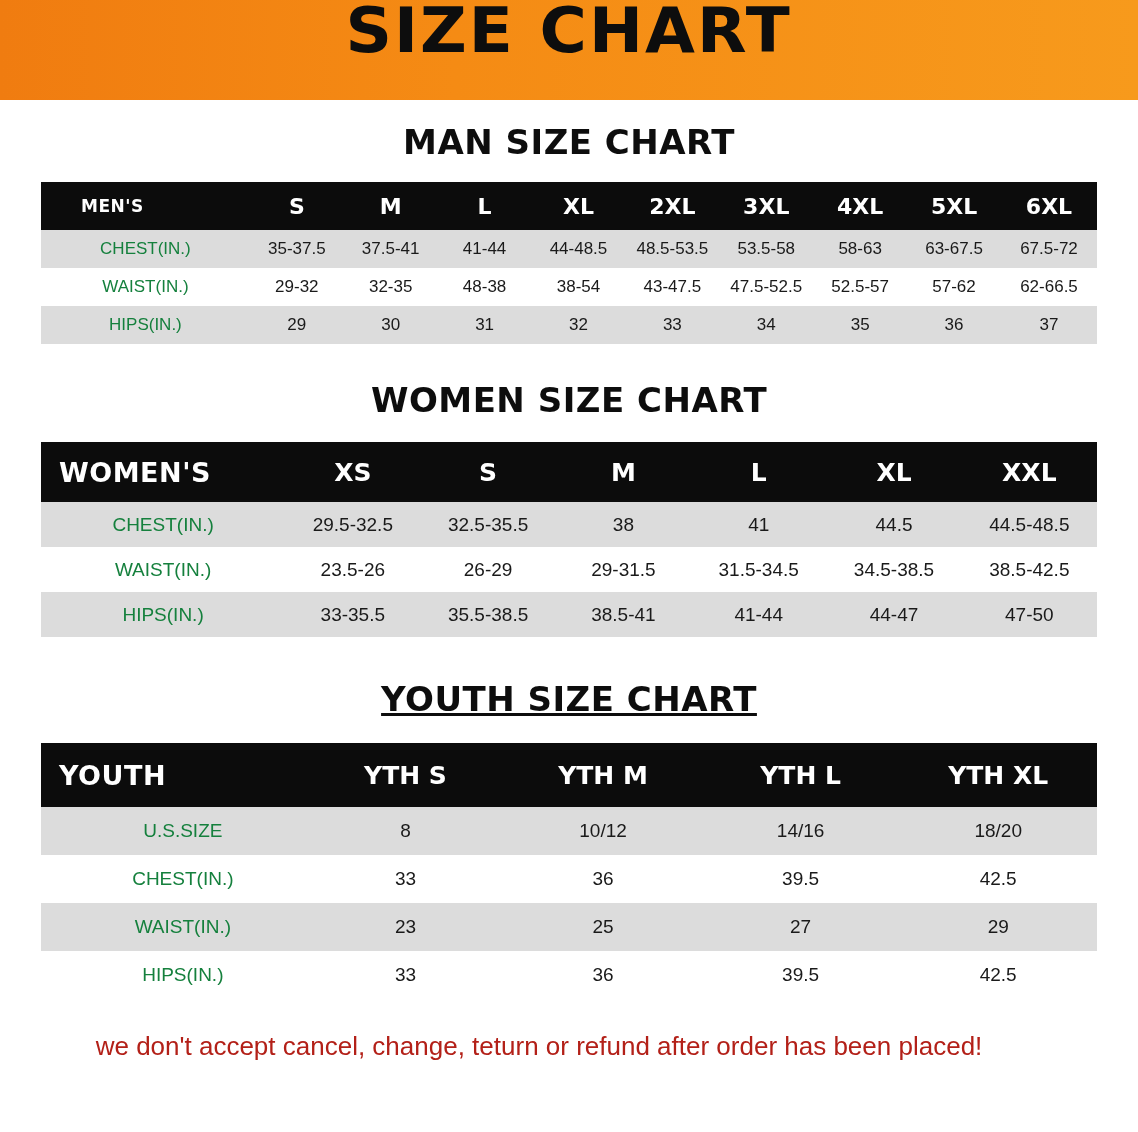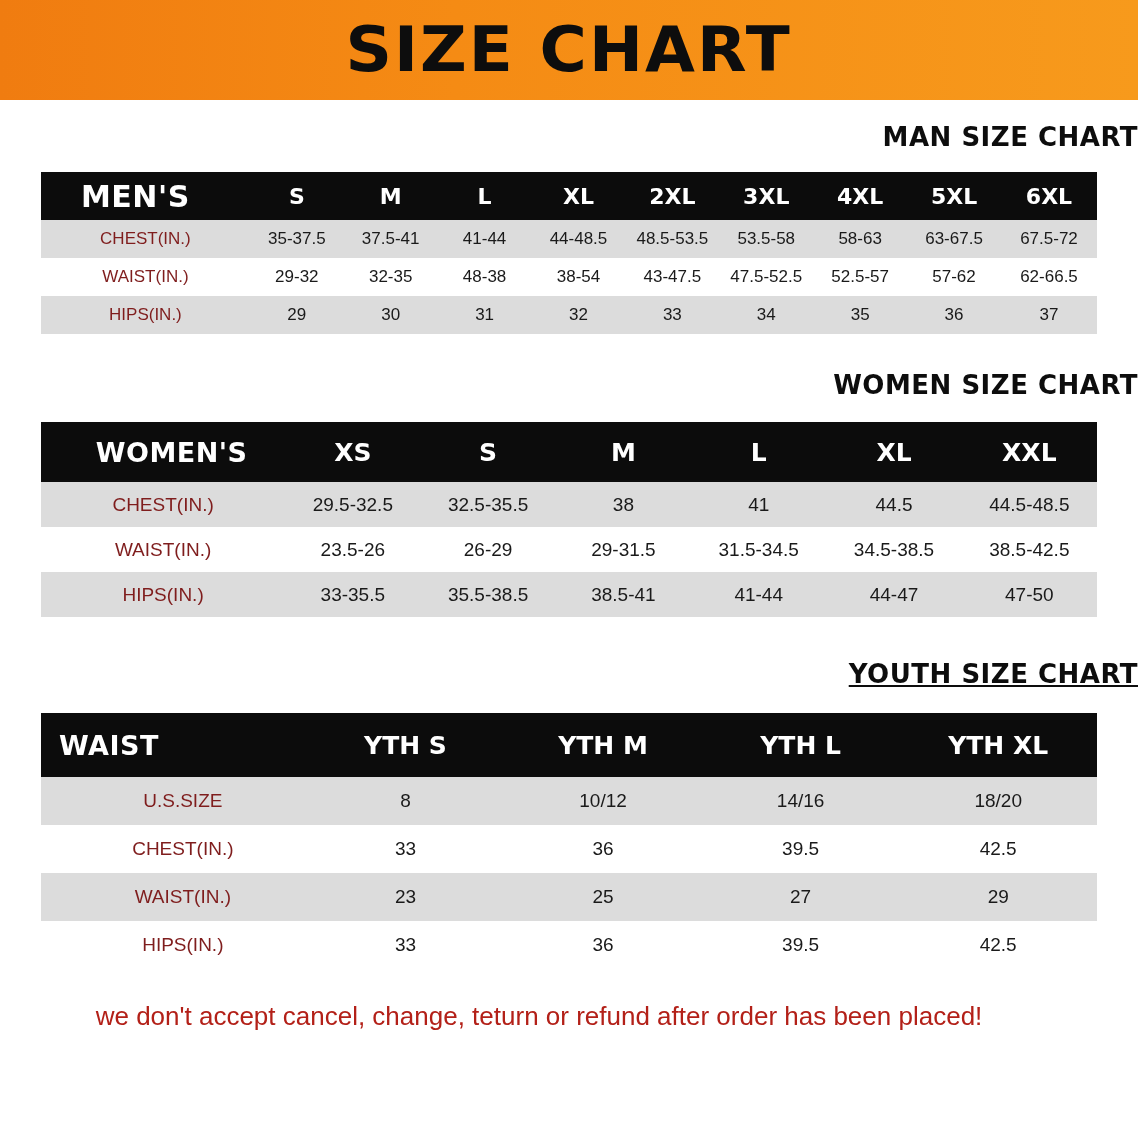--- a/index.html
+++ b/index.html
@@ -14,39 +14,38 @@
     color: #111111;
     overflow: hidden;
   }
 
   
   .banner {
     width: 1138px;
     height: 100px;
     background: linear-gradient(90deg, #f07c10 0%, #f58b14 40%, #f79a1c 100%);
     display: flex;
-    align-items: center;
     justify-content: center;
   }
   .banner-title {
     font-family: "DejaVu Sans", sans-serif;
     font-weight: 700;
     font-size: 62px;
     letter-spacing: 2px;
     color: #0d0d0d;
     line-height: 1;
     transform: scaleX(1.04);
   }
 
   
   .section-heading {
-    text-align: right;
+    text-align: center;
     font-family: "DejaVu Sans", sans-serif;
     font-weight: 700;
-    font-size: 26px;
+    font-size: 34px;
     letter-spacing: 0.5px;
     color: #0d0d0d;
   }
   .heading-man   { margin: 22px 0 20px 0; }
   .heading-women { margin: 36px 0 22px 0; }
   .heading-youth { margin: 42px 0 24px 0; text-decoration: underline; }
 
   
   .table-wrap {
     width: 1056px;
@@ -71,33 +70,33 @@
     letter-spacing: 0.5px;
   }
   tbody td {
     text-align: center;
     vertical-align: middle;
     color: #1a1a1a;
     font-family: "Liberation Sans", sans-serif;
   }
   tbody td.row-label {
     text-align: center;
-    color: #7f1d1d;
+    color: #15803d;
   }
   tr.shade td { background: #dcdcdc; }
   tr.plain td { background: #ffffff; }
 
   
   .men thead th { height: 46px; font-size: 22px; }
-  .men thead th.row-label { font-size: 30px; padding-left: 40px; }
+  .men thead th.row-label { font-size: 17px; padding-left: 40px; }
   .men tbody td { height: 36px; font-size: 17px; }
   .men tbody td.row-label { font-size: 17px; }
 
   
-  .women thead th { height: 58px; font-size: 25px; text-align: center; }
+  .women thead th { height: 58px; font-size: 25px; }
   .women thead th.row-label { font-size: 27px; }
   .women tbody td { height: 43px; font-size: 19px; }
   .women tbody td.row-label { font-size: 19px; }
 
   
   .youth thead th { height: 62px; font-size: 25px; }
   .youth thead th.row-label { font-size: 27px; }
   .youth tbody td { height: 46px; font-size: 19px; }
   .youth tbody td.row-label { font-size: 19px; padding-left: 19px; }
 
@@ -223,21 +222,21 @@
       </tr>
     </tbody>
   </table>
 </div>
 
 <div class="section-heading heading-youth">YOUTH SIZE CHART</div>
 <div class="table-wrap">
   <table class="youth">
     <thead>
       <tr>
-        <th class="row-label" style="width:24%">WAIST</th>
+        <th class="row-label" style="width:24%">YOUTH</th>
         <th style="width:19%">YTH S</th>
         <th style="width:19%">YTH M</th>
         <th style="width:19%">YTH L</th>
         <th style="width:19%">YTH XL</th>
       </tr>
     </thead>
     <tbody>
       <tr class="shade">
         <td class="row-label">U.S.SIZE</td>
         <td>8</td>

